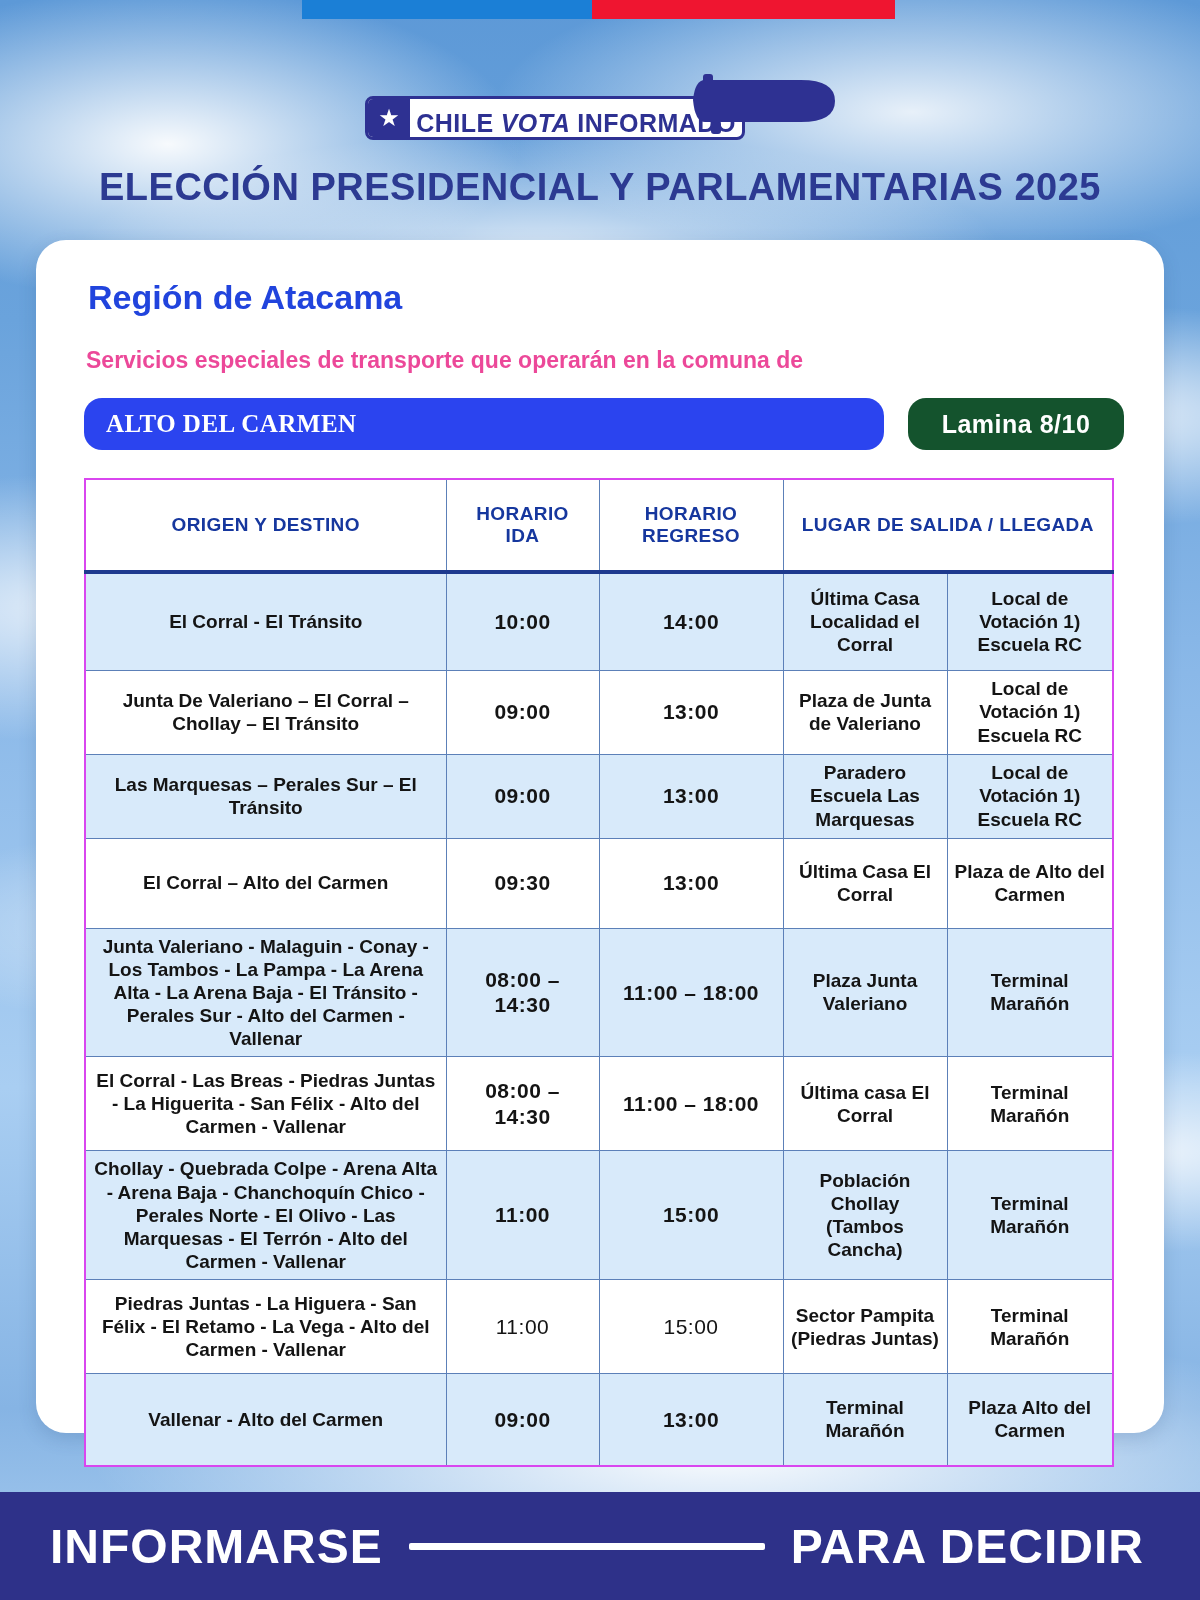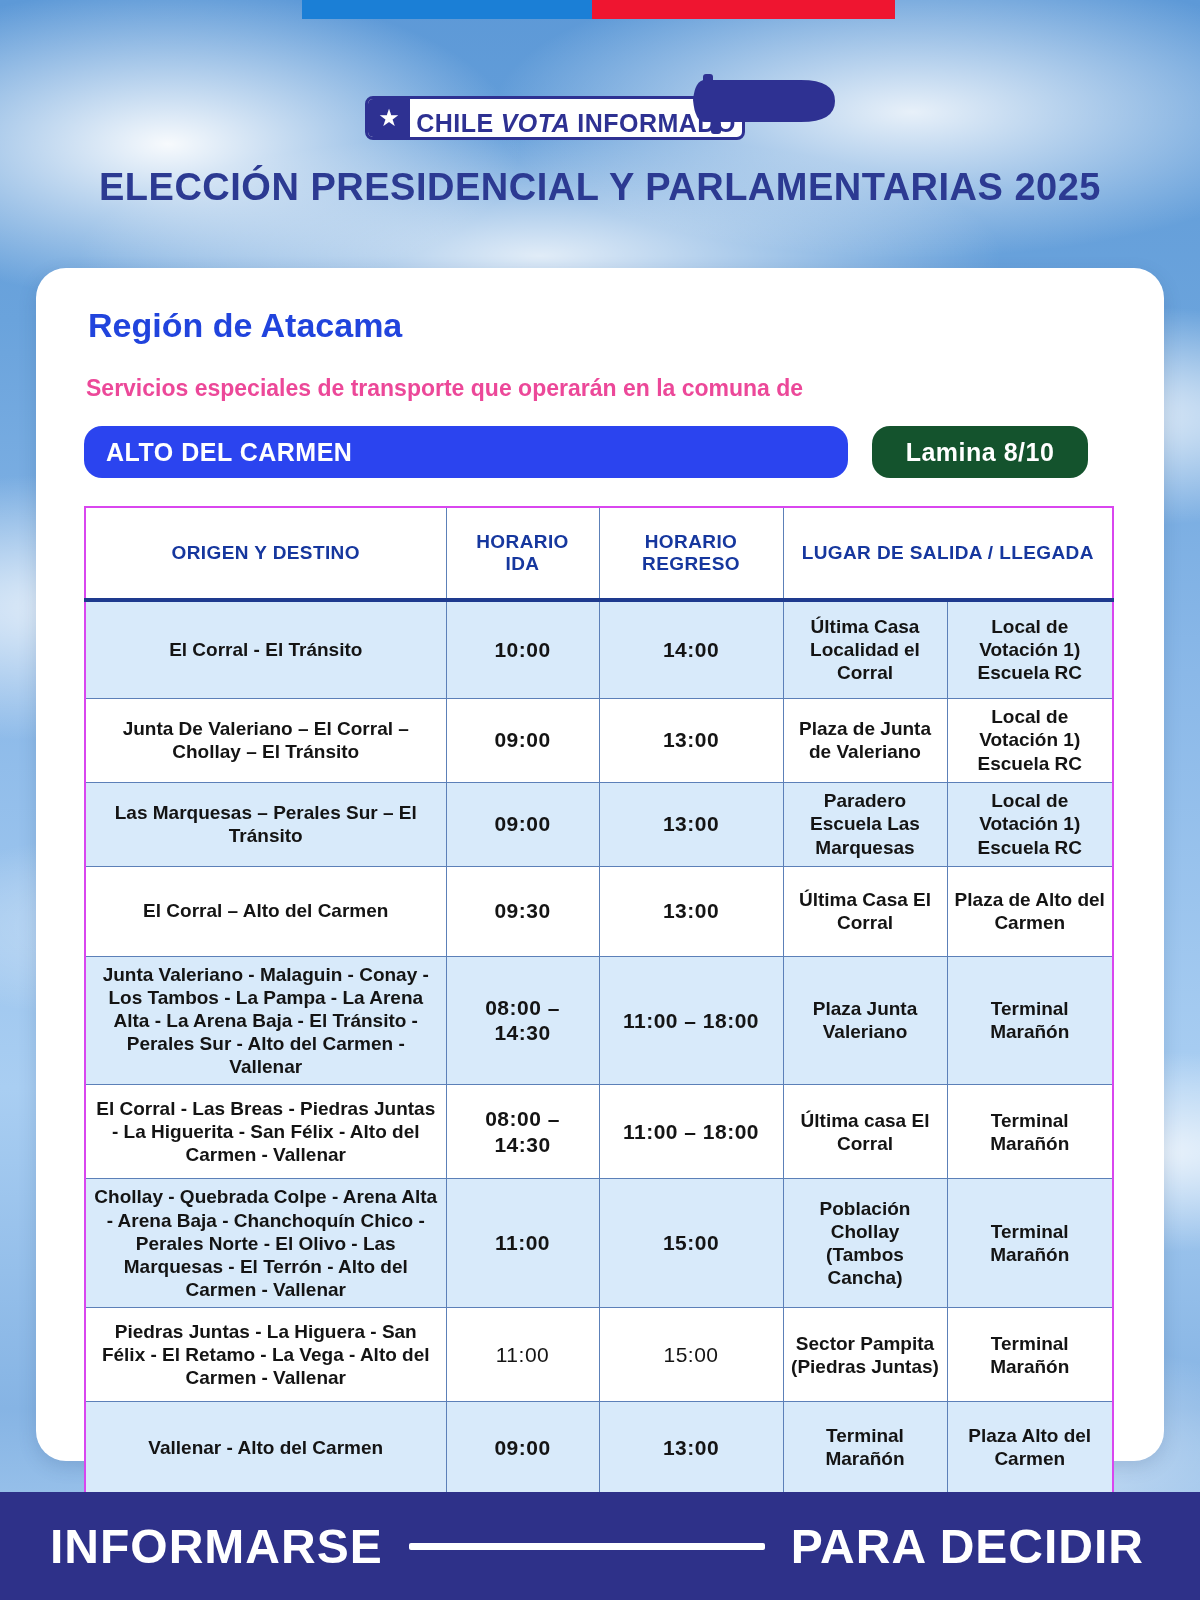--- a/index.html
+++ b/index.html
@@ -40,31 +40,31 @@
     display:flex; align-items:center; justify-content:center; font-size:24px; }
   .logo .logo-text { flex:1; display:flex; align-items:center; justify-content:center;
     gap:7px; color:#2e3192; font-size:25px; font-weight:600; letter-spacing:.5px;margin-top:11px; }
   .logo .logo-text .vota { font-weight:800; font-style:italic; }
 
   
   .main-title { position:absolute; top:166px; width:100%; text-align:center;
     color:#2c3a92; font-size:38px; font-weight:800; letter-spacing:.5px; }
 
   
-  .card { position:absolute; top:268px; left:36px; width:1128px; height:1193px;
-    background:#ffffff; border-radius:30px; padding:26px 76px 0 48px;
+  .card { position:absolute; top:240px; left:36px; width:1128px; height:1193px;
+    background:#ffffff; border-radius:30px; padding:26px 40px 0 48px;
     box-shadow:0 6px 18px rgba(40,70,120,.18); }
 
   .region-title { color:#2144dd; font-size:34px; font-weight:800; margin:12px 0 0 4px; }
   .card-subtitle { color:#ec4899; font-size:23px; font-weight:700; margin:30px 0 0 2px; }
 
   .pill-row { display:flex; gap:24px; margin-top:24px; align-items:stretch; }
   .pill { border-radius:18px; height:52px; display:flex; align-items:center;
           color:#fff; font-weight:800; font-size:25px; letter-spacing:.5px; }
-  .pill-comuna { flex:1; background:#2b44ef; padding-left:22px; }
+  .pill-comuna { flex:1; background:#2b44ef; padding-left:22px;font-family:Liberation Serif, serif; }
   .pill-lamina { width:216px; background:#14532d; justify-content:center; }
 
   
   table.routes { margin-top:28px; width:1028px; border-collapse:collapse;
     table-layout:fixed; border:2px solid #d946ef; }
   .routes th, .routes td {
     border:1.5px solid #5c80b8; text-align:center; vertical-align:middle;
     padding:6px 6px; color:#141414; }
   .routes thead tr { height:93px; }
   .routes th { color:#16379e; font-size:19px; font-weight:800; letter-spacing:.4px;

